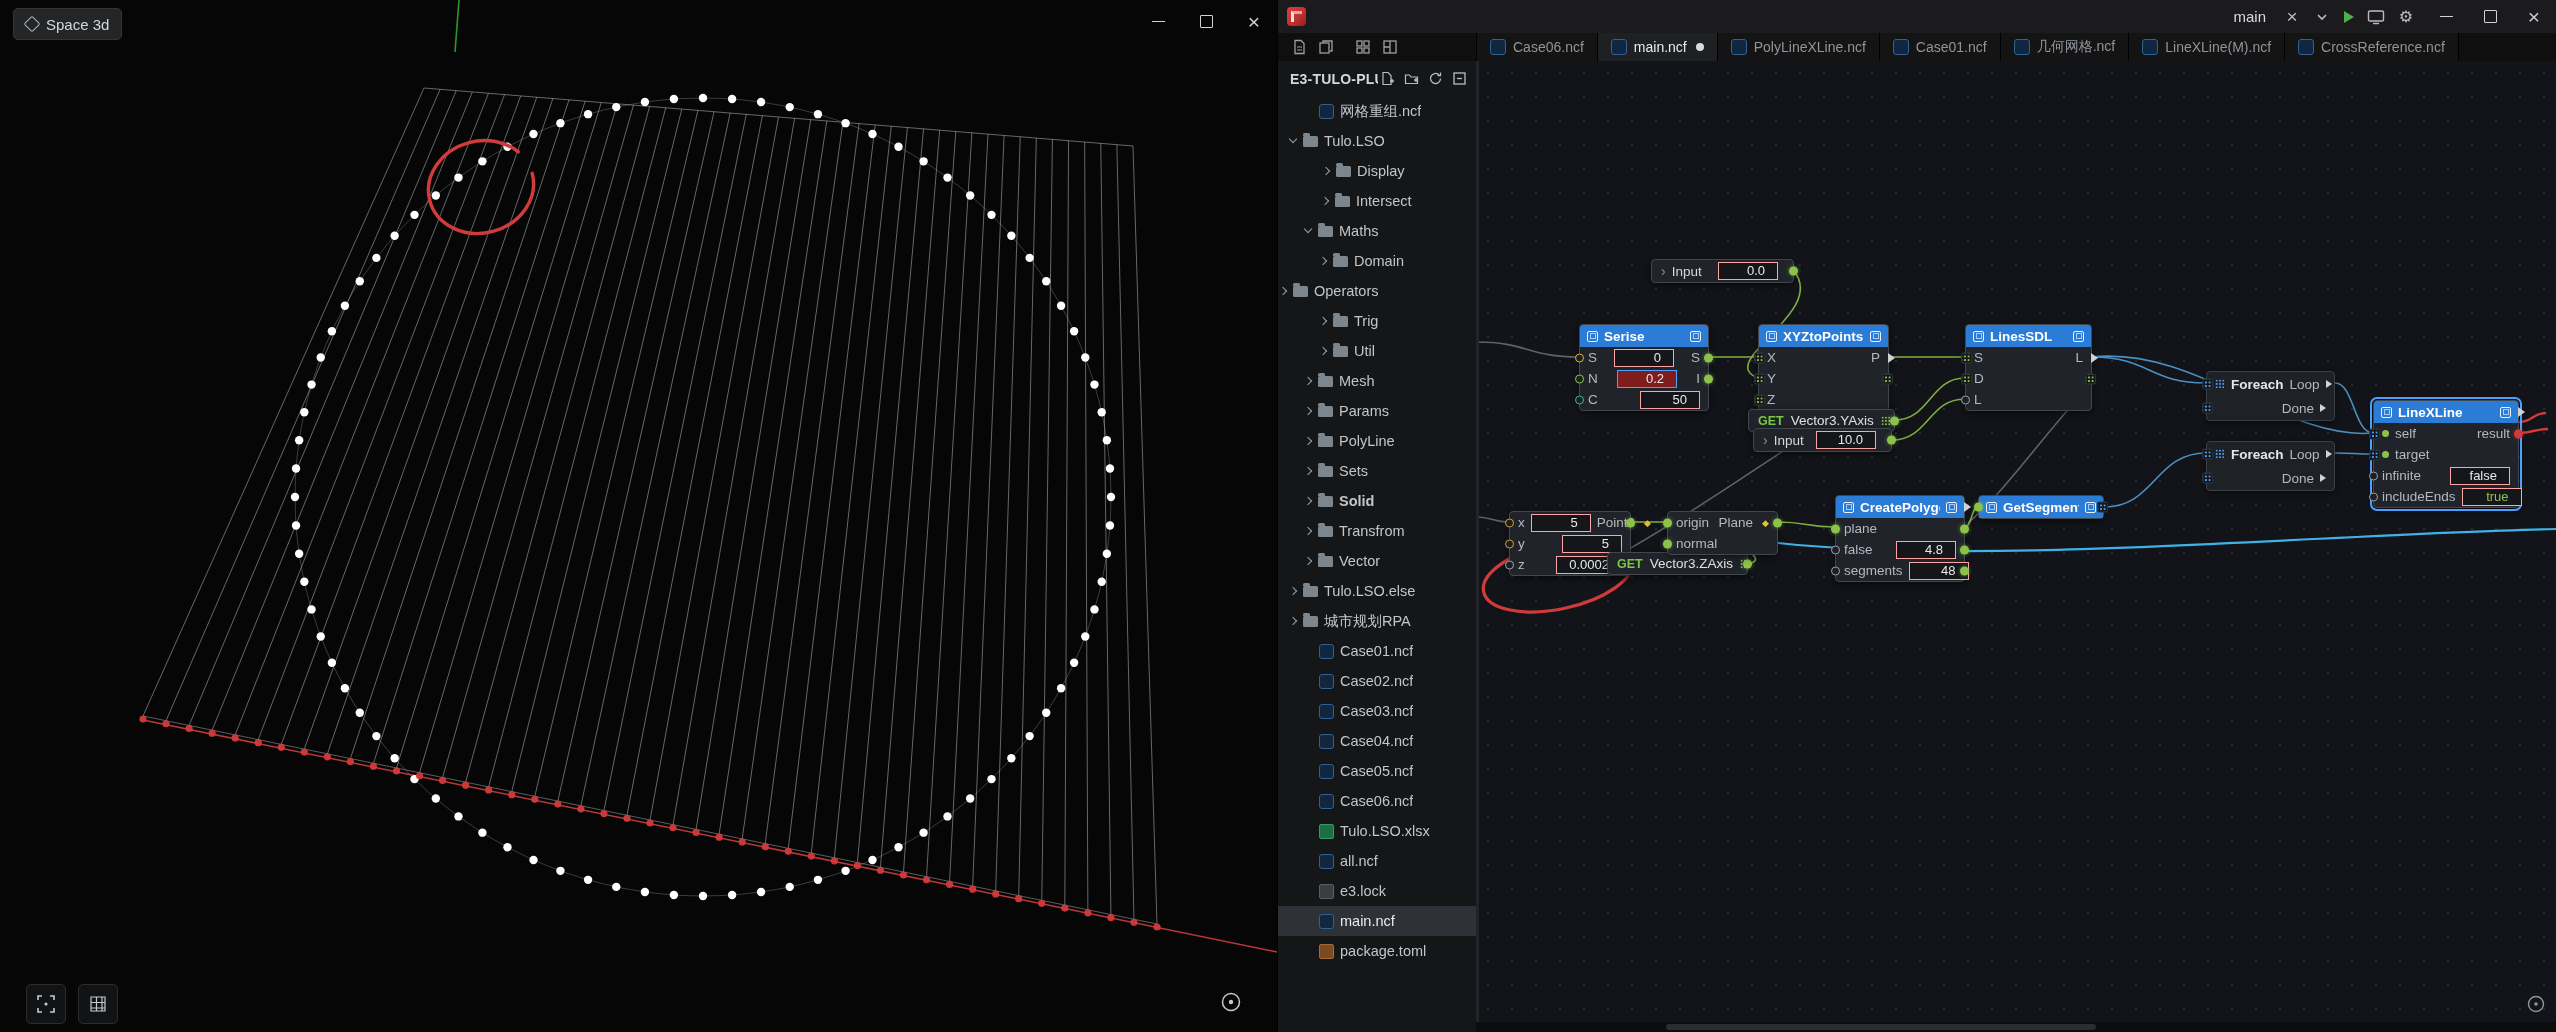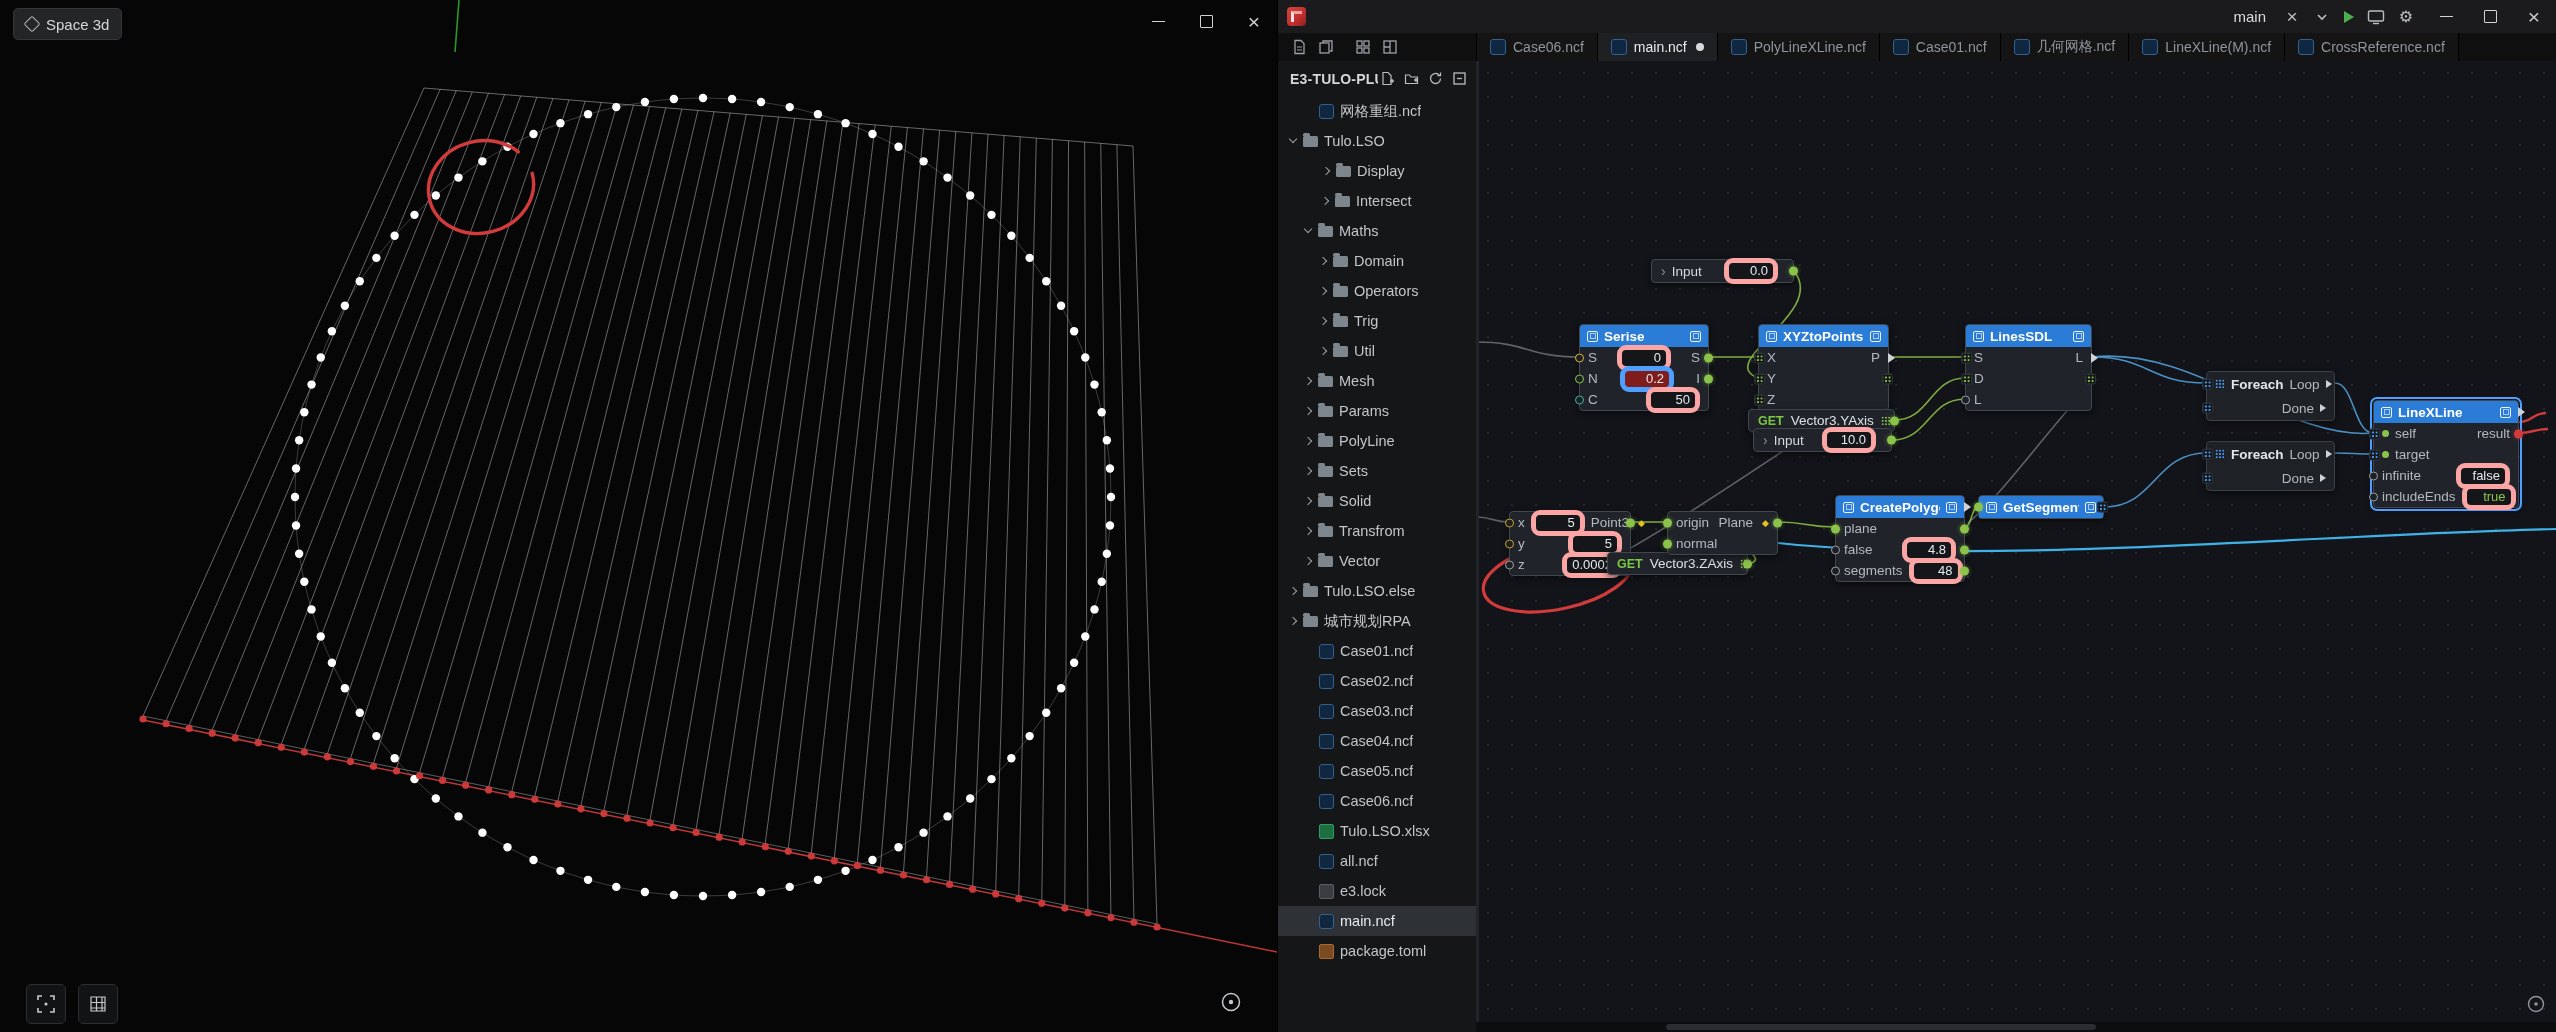--- a/index.html
+++ b/index.html
@@ -85,22 +85,22 @@
     box-shadow:0 2px 7px rgba(0,0,0,.55);font-size:13.5px;color:#c7ccd1;box-sizing:border-box;}
   .node.selected{outline:2px solid #4da0ff;outline-offset:1px;}
   .nhead{height:22px;display:flex;align-items:center;gap:6px;padding:0 7px;background:#2b7cd6;color:#fff;
     font-weight:bold;font-size:13.5px;border-radius:3px 3px 0 0;position:relative;}
   .hicon{width:11px;height:11px;border:1.5px solid rgba(255,255,255,.9);border-radius:2px;flex:none;position:relative;box-sizing:border-box;}
   .hicon::after{content:"";position:absolute;inset:1.5px;border:1px solid rgba(255,255,255,.6);}
   .hicon.r{margin-left:auto;}
   .htitle{white-space:nowrap;overflow:hidden;}
   .nrow{position:relative;height:21px;display:flex;align-items:center;padding:0 8px;gap:6px;}
   .nlabel{color:#b3b9bf;white-space:nowrap;}
-  .nval{margin-left:auto;background:#14161a;border:5px solid #fca5a5;border-radius:9px;min-width:34px;
-    height:16px;line-height:16px;padding:0 5px;text-align:right;color:#e6e9ec;font-size:13px;white-space:nowrap;}
+  .nval{margin-left:auto;background:#14161a;border:1px solid #fca5a5;border-radius:0;min-width:34px;
+    height:16px;line-height:16px;padding:0 12px;text-align:right;color:#e6e9ec;font-size:13px;white-space:nowrap;}
   .nval.hi{border-color:#4da0ff;background:#7f1d1d;}
   .nval.vtrue{color:#8bc34a;}
   .outlab{margin-left:auto;color:#b3b9bf;white-space:nowrap;}
   .star{color:#e8c21a;font-size:9px;margin-left:3px;}
   .star::before{content:"◆";}
   .ldot{width:7px;height:7px;border-radius:50%;background:#8bc34a;flex:none;}
   .sock{position:absolute;width:9px;height:9px;border-radius:50%;top:50%;transform:translateY(-50%);box-sizing:border-box;}
   .sock.in{left:-5px;} .sock.out{right:-5px;}
   .sock.dot{background:#8bc34a;box-shadow:0 0 4px rgba(139,195,74,.6);}
   .sock.red{background:#d23b3b;box-shadow:0 0 4px rgba(210,59,59,.6);}
@@ -502,33 +502,33 @@
           <div class="trow" style="padding-left: 25px;">
             <span class="chev open"></span>
             <span class="fold"></span>
             <span class="tlabel">Maths</span>
           </div>
           <div class="trow" style="padding-left: 40px;">
             <span class="chev"></span>
             <span class="fold"></span>
             <span class="tlabel">Domain</span>
           </div>
+          <div class="trow" style="">
+            <span class="chev"></span>
+            <span class="fold"></span>
+            <span class="tlabel">Operators</span>
+          </div>
           <div class="trow" style="padding-left: 40px;">
             <span class="chev"></span>
             <span class="fold"></span>
-            <span class="tlabel">Operators</span>
+            <span class="tlabel">Trig</span>
           </div>
           <div class="trow" style="padding-left: 40px;">
             <span class="chev"></span>
             <span class="fold"></span>
-            <span class="tlabel">Trig</span>
-          </div>
-          <div class="trow" style="padding-left: 40px;">
-            <span class="chev"></span>
-            <span class="fold"></span>
             <span class="tlabel">Util</span>
           </div>
           <div class="trow" style="padding-left: 25px;">
             <span class="chev"></span>
             <span class="fold"></span>
             <span class="tlabel">Mesh</span>
           </div>
           <div class="trow" style="padding-left: 25px;">
             <span class="chev"></span>
             <span class="fold"></span>
@@ -537,21 +537,21 @@
           <div class="trow" style="padding-left: 25px;">
             <span class="chev"></span>
             <span class="fold"></span>
             <span class="tlabel">PolyLine</span>
           </div>
           <div class="trow" style="padding-left: 25px;">
             <span class="chev"></span>
             <span class="fold"></span>
             <span class="tlabel">Sets</span>
           </div>
-          <div class="trow" style="padding-left: 25px;">
+          <div class="trow" style="padding-left: 25px; font-weight: bold;">
             <span class="chev"></span>
             <span class="fold"></span>
             <span class="tlabel">Solid</span>
           </div>
           <div class="trow" style="padding-left: 25px;">
             <span class="chev"></span>
             <span class="fold"></span>
             <span class="tlabel">Transfrom</span>
           </div>
           <div class="trow" style="padding-left: 25px;">

